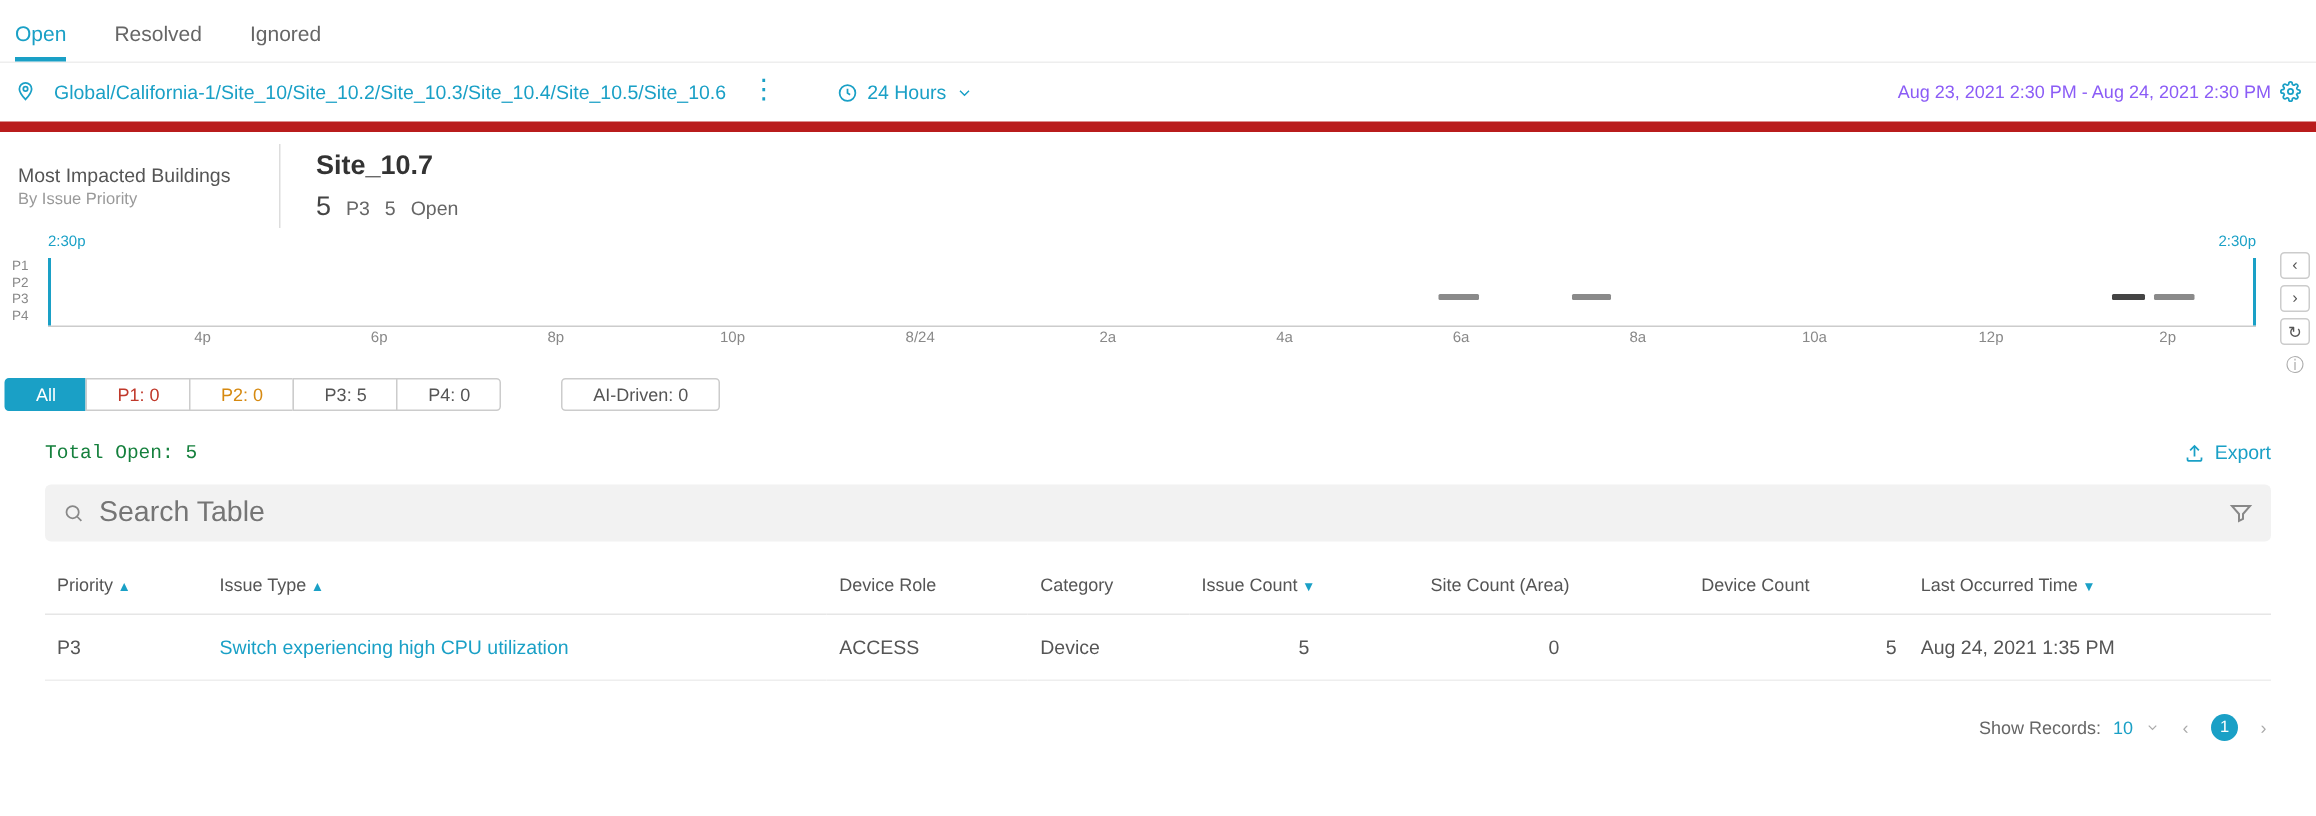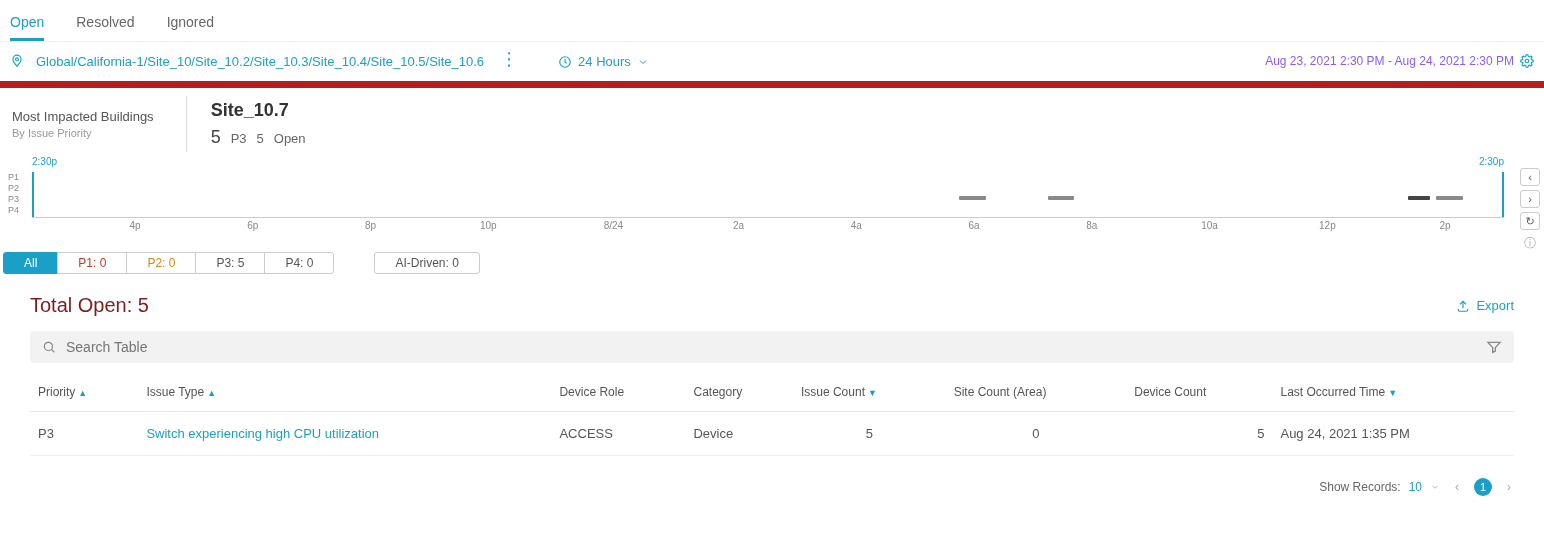--- a/index.html
+++ b/index.html
@@ -44,24 +44,24 @@
   .pillgroup .pill { margin-left: -1px; }
   .pillgroup .pill:first-child { border-top-left-radius: 3px; border-bottom-left-radius: 3px; }
   .pillgroup .pill:last-child { border-top-right-radius: 3px; border-bottom-right-radius: 3px; }
   .pill.active { background: #1aa0c6; color: #fff; border-color: #1aa0c6; }
   .pill.p1 { color: #c0392b; }
   .pill.p2 { color: #d68910; }
   .pillbar .aidriven { margin-left: 40px; border-radius: 3px;}
   .pillbar .pillgroup { display:flex; }
   .content { padding: 20px 30px 10px; }
   .totalrow { display: flex; align-items: center; }
-  .total-open { font-size: 20px; color: #7f1d1d; }
+  .total-open { font-size: 13px; color: #15803d; font-family: Liberation Mono, monospace; }
   .export { margin-left: auto; color: #1aa0c6; cursor: pointer; font-size: 13px; display:flex; align-items:center; gap:6px;}
   .searchbar { display:flex; align-items:center; margin-top: 14px; background: #f2f2f2; border-radius: 4px; padding: 8px 12px; }
-  .searchbar input { flex:1; border:none; background:transparent; outline:none; font-size:14px; color:#a16207; }
+  .searchbar input { flex:1; border:none; background:transparent; outline:none; font-size:19px; color:#a16207; }
   .searchbar .sicon { color:#888; margin-right:10px; }
   .searchbar .ficon { color:#888; margin-left:10px; cursor:pointer;}
   table.data { width: 100%; border-collapse: collapse; margin-top: 10px; }
   table.data th { text-align: left; font-weight: 400; font-size: 12px; color: #555; padding: 12px 8px; border-bottom: 1px solid #e6e6e6; white-space:nowrap;}
   table.data td { font-size: 13px; color: #555; padding: 14px 8px; border-bottom: 1px solid #eee; }
   table.data td.link { color: #1aa0c6; cursor: pointer; }
   th .sort { color: #1aa0c6; font-size: 9px; margin-left: 3px; }
   th.rt, td.rt { text-align: right; }
   th.ct, td.ct { text-align: center; }
   .pager { display:flex; justify-content:flex-end; align-items:center; gap:8px; padding: 12px 26px 20px; font-size:12px; color:#666;}

